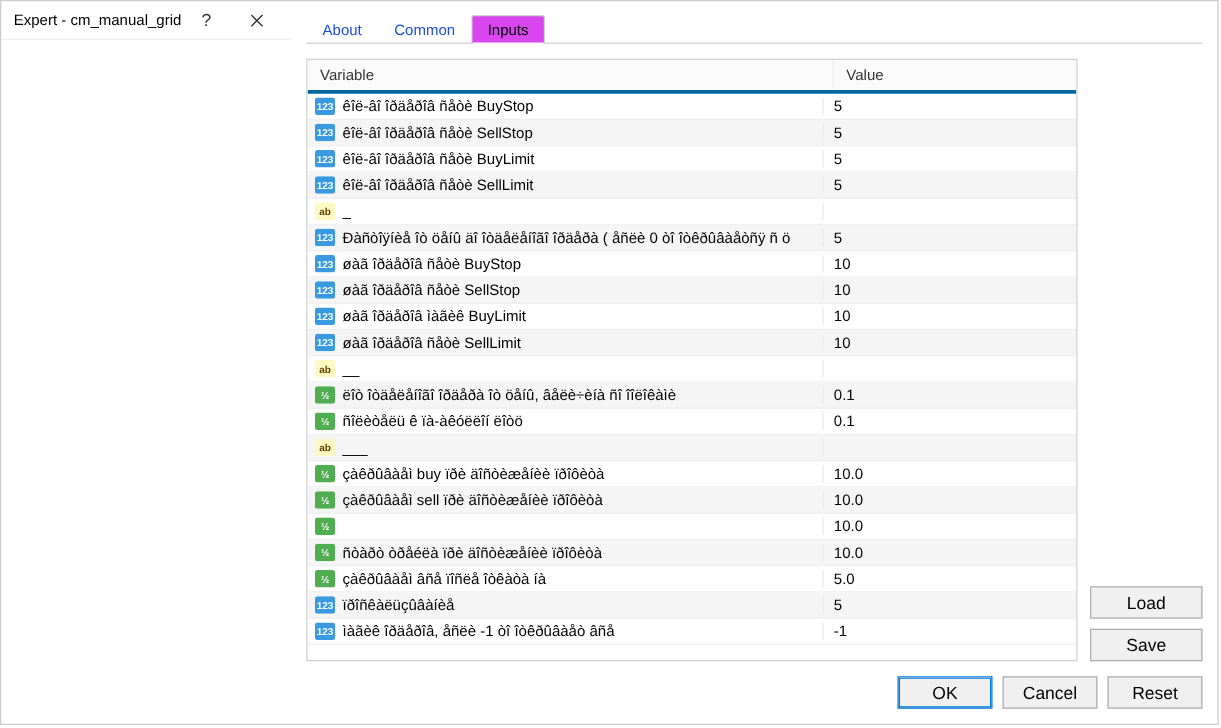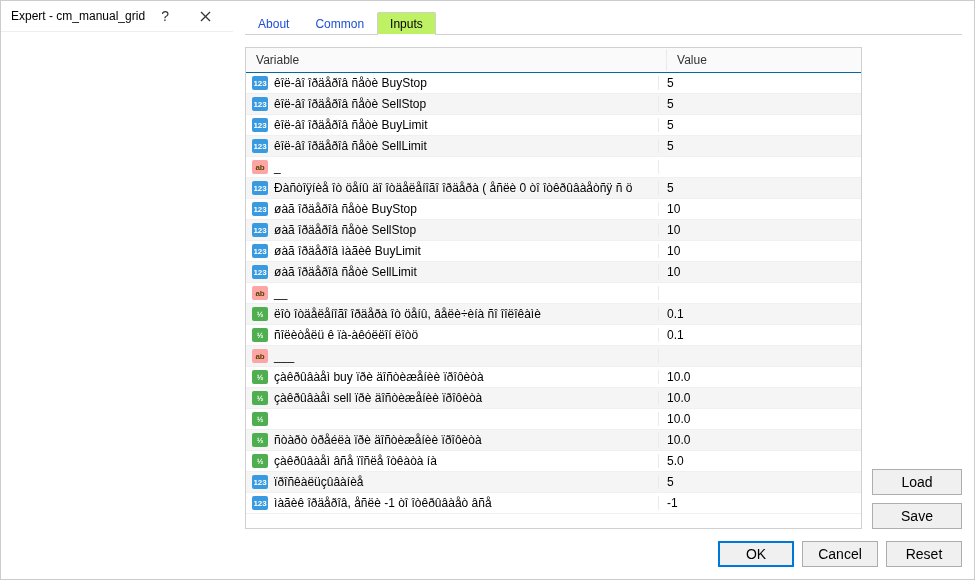--- a/index.html
+++ b/index.html
@@ -68,21 +68,21 @@
     border: 1px solid transparent;
     border-bottom: none;
     border-radius: 2px 2px 0 0;
     margin-right: 0px;
     position: relative;
     z-index: 1;
     color: #1d4ed8;
   }
   .tab.active {
     border-color: #d0d0d0;
-    background: #bef264;
+    background: #d946ef;
     color: #000;
   }
   .tab.active::after {
     content: "";
     position: absolute;
     left: 0; right: 0; bottom: -1px;
     height: 2px;
     background: #ffffff;
   }
   .content-area {
@@ -93,21 +93,21 @@
   }
   .grid-wrap {
     flex: 1;
     border: 1px solid #d0d0d0;
     overflow: hidden;
     display: flex;
     flex-direction: column;
   }
   .grid-header {
     display: flex;
-    border-bottom: 1px solid #0369a1;
+    border-bottom: 3px solid #0369a1;
     background: #fafafa;
     height: 24px;
     align-items: center;
   }
   .gh-cell {
     padding: 4px 10px;
     color: #333;
   }
   .gh-var {
     width: 400px;
@@ -157,21 +157,21 @@
     color: #fff;
     flex-shrink: 0;
   }
   .type-int {
     background: #3a9ae0;
   }
   .type-double {
     background: #4fae4f;
   }
   .type-string {
-    background: #fca5a5;
+    background: #fef9c3;
     color: #5a4300;
   }
   .side-buttons {
     width: 90px;
     display: flex;
     flex-direction: column;
     justify-content: flex-end;
     gap: 8px;
     padding-bottom: 0px;
   }

